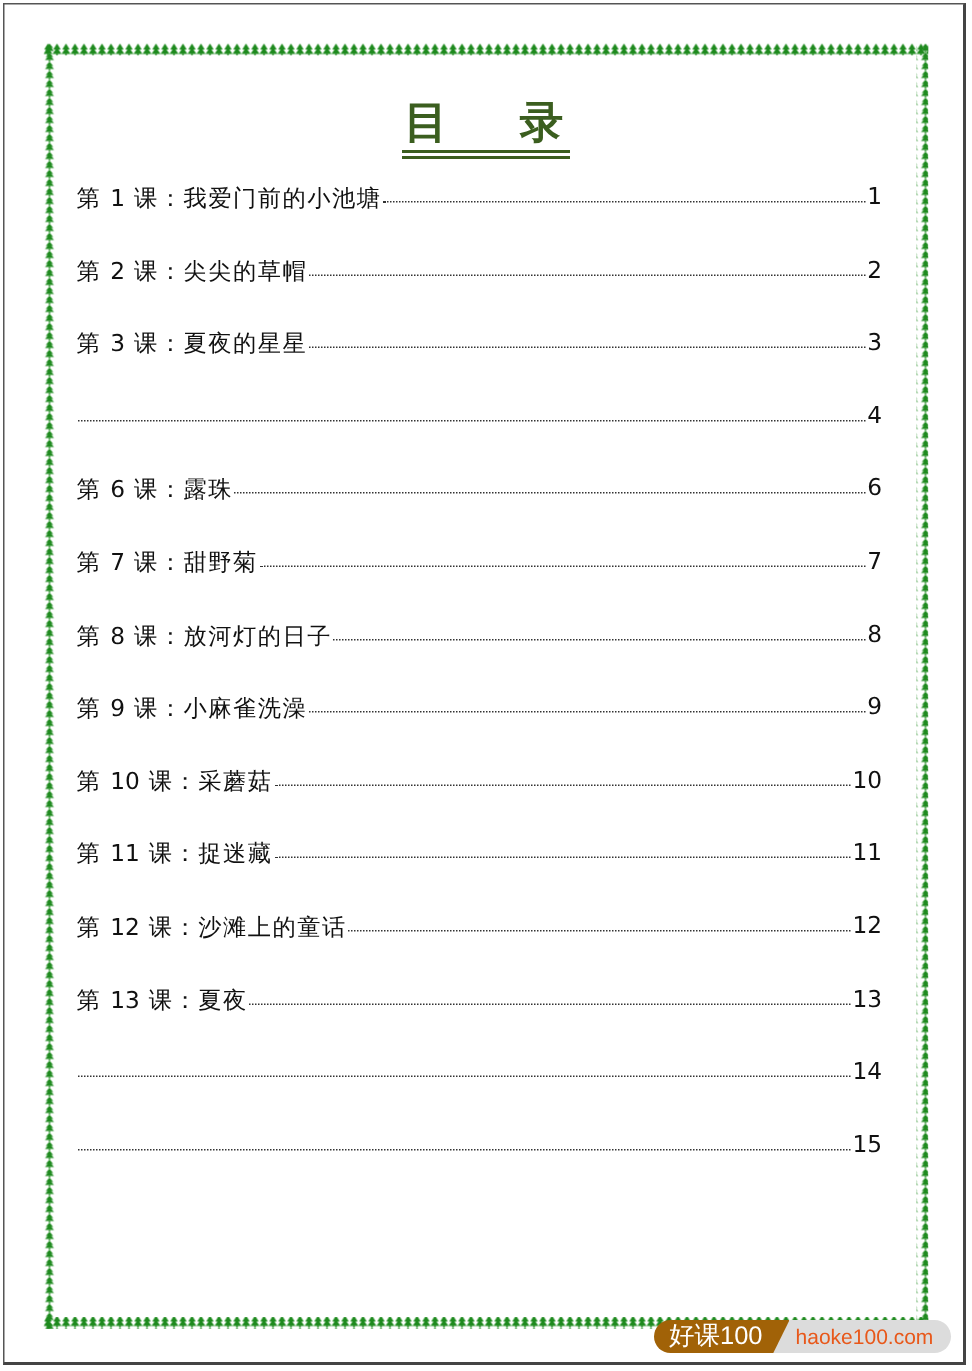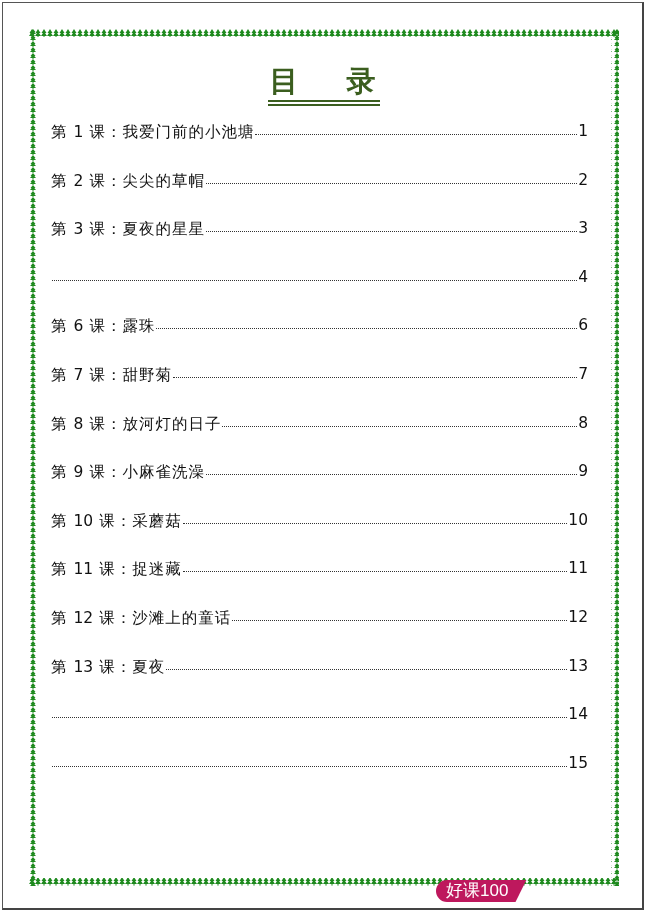--- a/index.html
+++ b/index.html
@@ -33,21 +33,21 @@
   .toc-row .label { white-space:nowrap; letter-spacing:1px; }
   .toc-row .label .num { margin:0 6px; letter-spacing:0; }
   .toc-row .leader {
     flex:1; border-bottom:1.5px dotted #333; margin:0 1px; height:12px;
   }
   .toc-row .page { white-space:nowrap; letter-spacing:0; }
   .watermark {
     position:absolute; left:436px; top:879px; height:24px; display:flex; align-items:center;
   }
   .wm-left {
-    background:#be185d; color:#fff; height:22px; line-height:22px; font-size:17px;
+    background:#a16207; color:#fff; height:22px; line-height:22px; font-size:17px;
     padding:0 18px 0 10px; border-radius:11px 0 0 11px; position:relative;
     clip-path: polygon(0 0, 100% 0, 88% 100%, 0 100%);
     font-family:"Liberation Sans", sans-serif;
   }
   .wm-right {
     background:#dcdcdc; color:#e8581a; height:22px; line-height:22px; font-size:14px;
     padding:0 12px 0 16px; border-radius:0 11px 11px 0; margin-left:-12px;
     font-family:"Liberation Sans", sans-serif;
   }
 </style>
@@ -146,13 +146,14 @@
       <span class="page">14</span>
     </div>
     <div class="toc-row">
       <span class="leader"></span>
       <span class="page">15</span>
     </div>
   </div>
 
 <div class="watermark">
   <div class="wm-left">好课100</div>
+  <div class="wm-right">haoke100.com</div>
 </div>
 
 </body></html>

